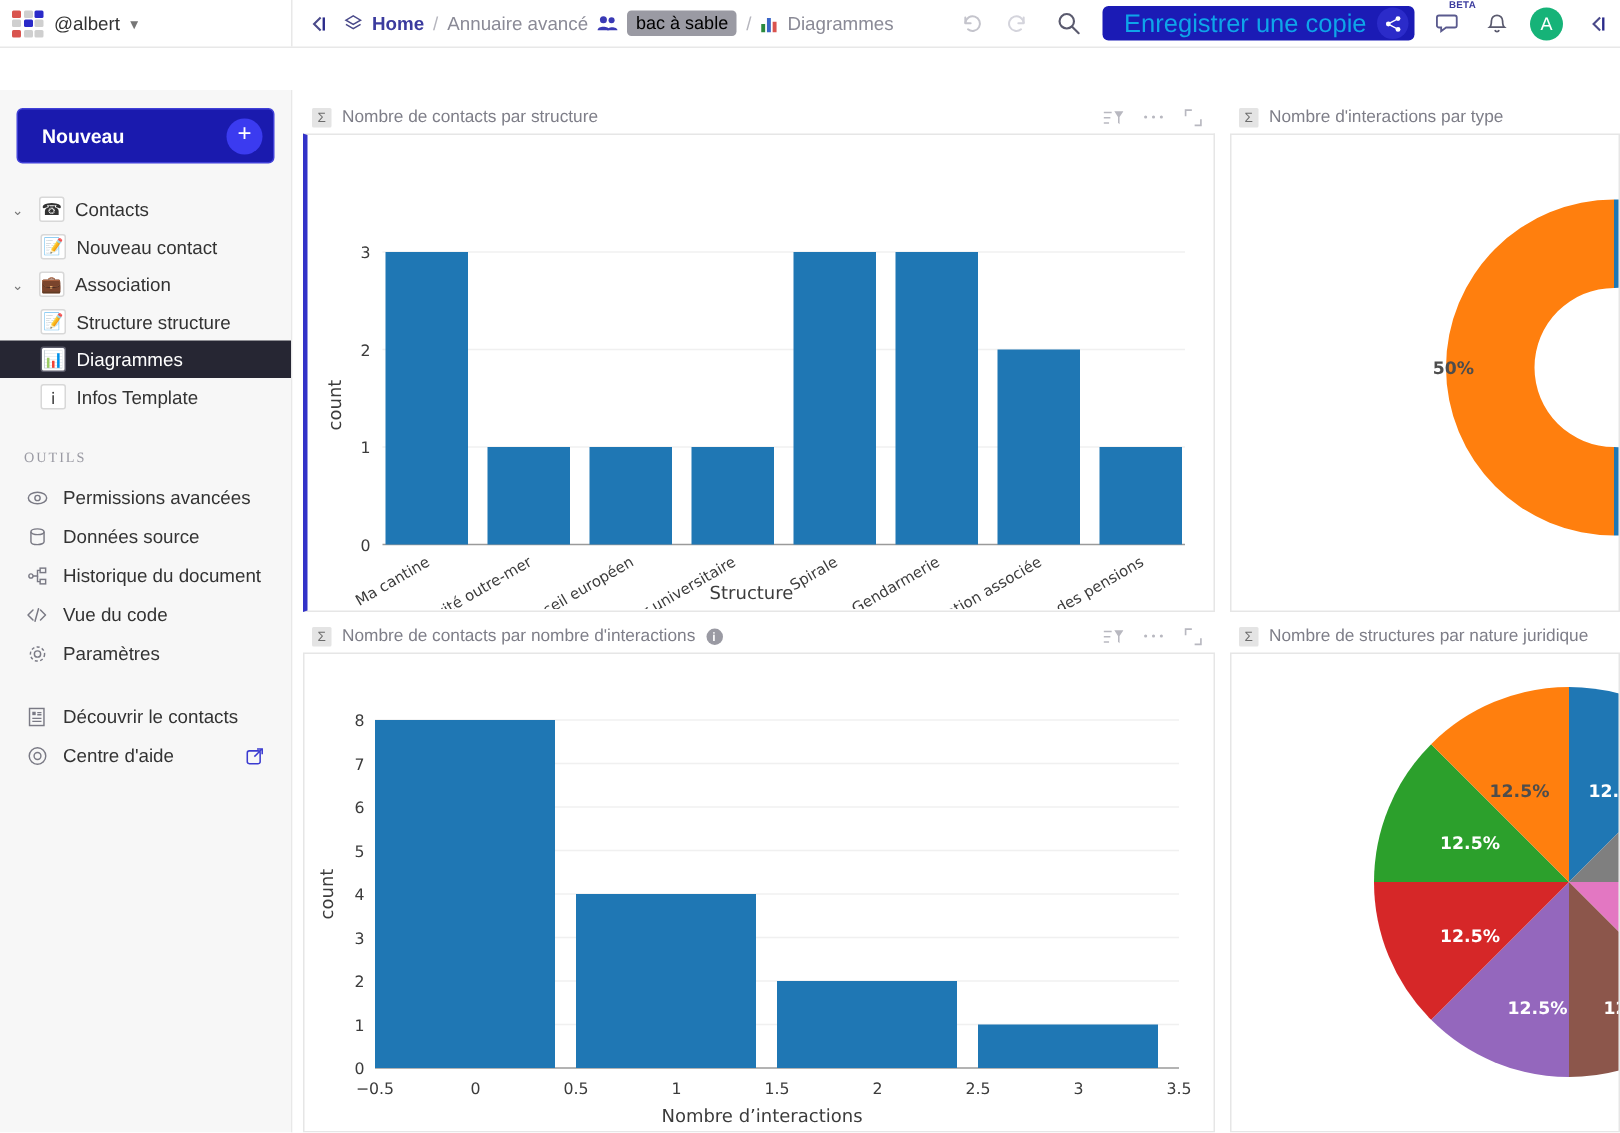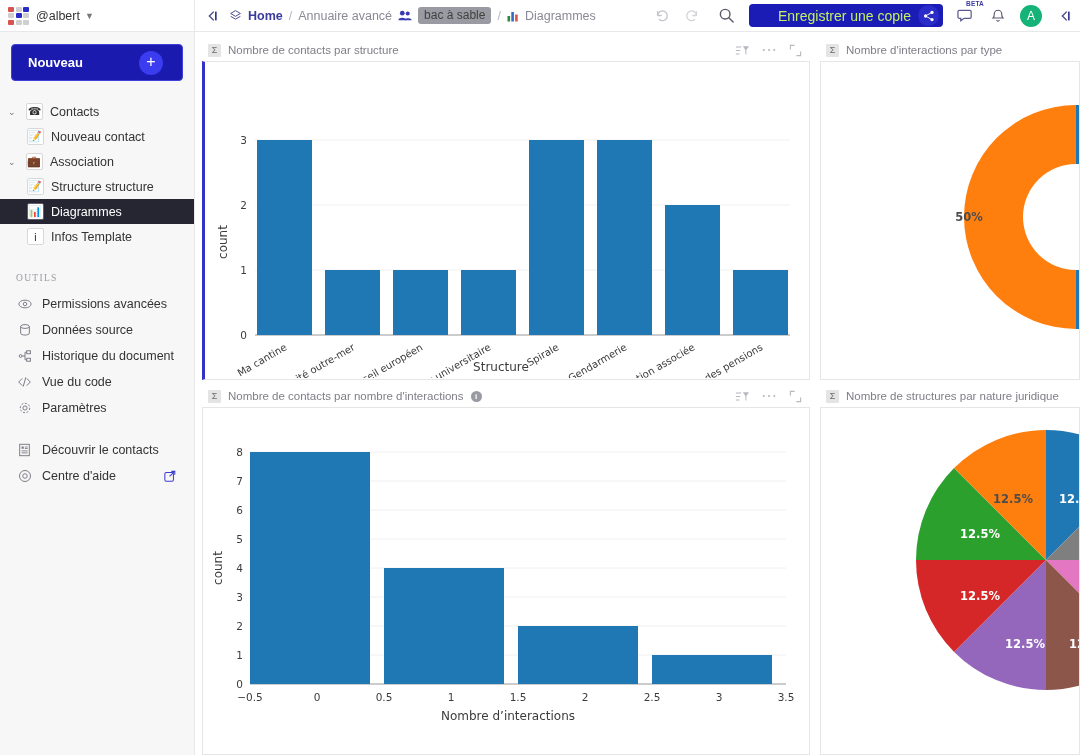--- a/index.html
+++ b/index.html
@@ -3,69 +3,69 @@
 <meta charset="utf-8">
 <style>
   * { box-sizing: border-box; margin: 0; padding: 0; }
   html, body {
     width: 1080px; height: 755px;
     overflow: hidden;
     background: #fff;
     font-family: "Liberation Sans", sans-serif;
     -webkit-font-smoothing: antialiased;
   }
-  .app { width: 1080px; height: 755px; display: flex; flex-direction: column; }
+  .app { width: 1080px; height: 755px; display: flex; flex-direction: column; gap: 28px; }
 
   
   .topbar { height: 32px; display: flex; align-items: stretch; flex: 0 0 32px;
             border-bottom: 1px solid #e8e8e8; background: #fff; }
   .topbar-left { width: 195px; flex: 0 0 195px; display: flex; align-items: center;
                  gap: 8px; padding-left: 8px; border-right: 1px solid #e8e8e8; }
   .logo { width: 20px; height: 18px; display: grid; grid-template-columns: 6px 6px 6px;
           grid-template-rows: 5px 5px 5px; gap: 1.5px; }
   .logo i { display:block; border-radius: 1px; }
   .user { display: flex; align-items: center; gap: 5px; font-size: 12.5px; color: #333; cursor: pointer;}
   .caret { font-size: 9px; color: #777; }
 
   .topbar-right { flex: 1; display: flex; align-items: center; padding: 0 8px 0 10px; gap: 0; }
   .tb-icon { color: #8a8a9e; display: flex; align-items: center; justify-content: center;
              cursor: pointer; }
   .crumbs { display: flex; align-items: center; gap: 6px; font-size: 12.5px;
             color: #8a8a96; margin-left: 10px; flex: 1; white-space: nowrap; }
   .crumbs .home { color: #3b3b9e; font-weight: bold; }
   .crumbs .sep { color: #b5b5bd; }
-  .crumb-chip { background: #9a9aa3; color: #404040; border-radius: 3px;
+  .crumb-chip { background: #9a9aa3; color: #000000; border-radius: 3px;
                 padding: 1px 6px 2px; font-size: 12px; }
   .mini-ic { display:inline-flex; align-items:center; }
   .undo-group { display: flex; gap: 14px; align-items: center; margin-right: 18px; }
   .search-ic { margin-right: 14px; }
-  .save-btn { display: flex; align-items: center; background: #1b1bb5; color: #bef264;
-              border: none; border-radius: 4px; height: 23px; padding: 0 4px 0 29px;
-              font-size: 14px; font-family: inherit; cursor: pointer; gap: 7px; }
+  .save-btn { display: flex; align-items: center; background: #1b1bb5; color: #0ea5e9;
+              border: none; border-radius: 4px; height: 23px; padding: 0 4px 0 14px;
+              font-size: 17px; font-family: inherit; cursor: pointer; gap: 7px; }
   .share-circle { width: 21px; height: 21px; border-radius: 50%; background: #2b2bc9;
                   display: flex; align-items: center; justify-content: center; }
   .beta-wrap { position: relative; margin-left: 14px; }
   .beta-tag { position: absolute; top: -7px; right: -10px; font-size: 6.5px;
               font-weight: bold; color: #3b3b9e; letter-spacing: .2px; }
   .avatar { width: 22px; height: 22px; border-radius: 50%; background: #16b378;
             color: #fff; font-size: 12px; display: flex; align-items: center;
             justify-content: center; margin-left: 14px; cursor: pointer; }
   .bell { margin-left: 16px; }
   .collapse-r { margin-left: 16px; }
 
   
   .body { flex: 1; display: flex; min-height: 0; }
 
   
   .sidebar { width: 195px; flex: 0 0 195px; background: #f7f7f7;
              border-right: 1px solid #e8e8e8; display: flex; flex-direction: column;
              padding-top: 12px; }
   .new-btn { margin: 0 11px 18px; height: 37px; background: #1a1aae;
              border: 1px solid #4040d8; border-radius: 4px; display: flex;
-             align-items: center; justify-content: space-between; padding: 0 19px 0 16px;
+             align-items: center; justify-content: space-between; padding: 0 7px 0 16px;
              cursor: pointer; }
   .new-btn .lbl { color: #fff; font-size: 13px; font-weight: bold; }
   .new-plus { width: 24px; height: 24px; border-radius: 50%; background: #3b3bf0;
               color: #fff; display: flex; align-items: center; justify-content: center;
               font-size: 16px; line-height: 1; padding-bottom: 2px; }
 
   .page-item { height: 25px; display: flex; align-items: center; gap: 7px;
                padding-left: 8px; font-size: 12.5px; color: #333; cursor: pointer;
                margin: 0 0 0 0; }
   .page-item.child { padding-left: 27px; }

